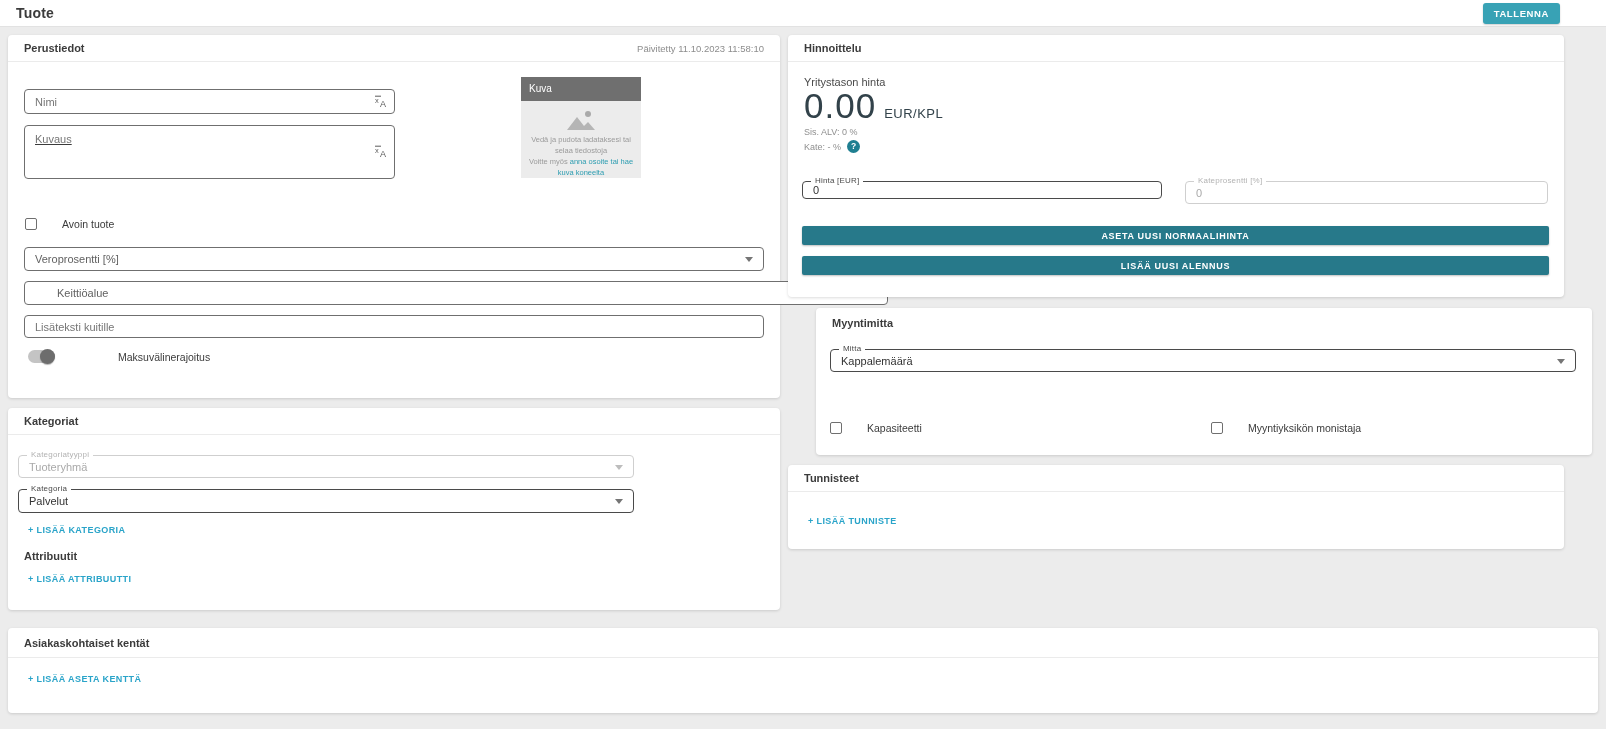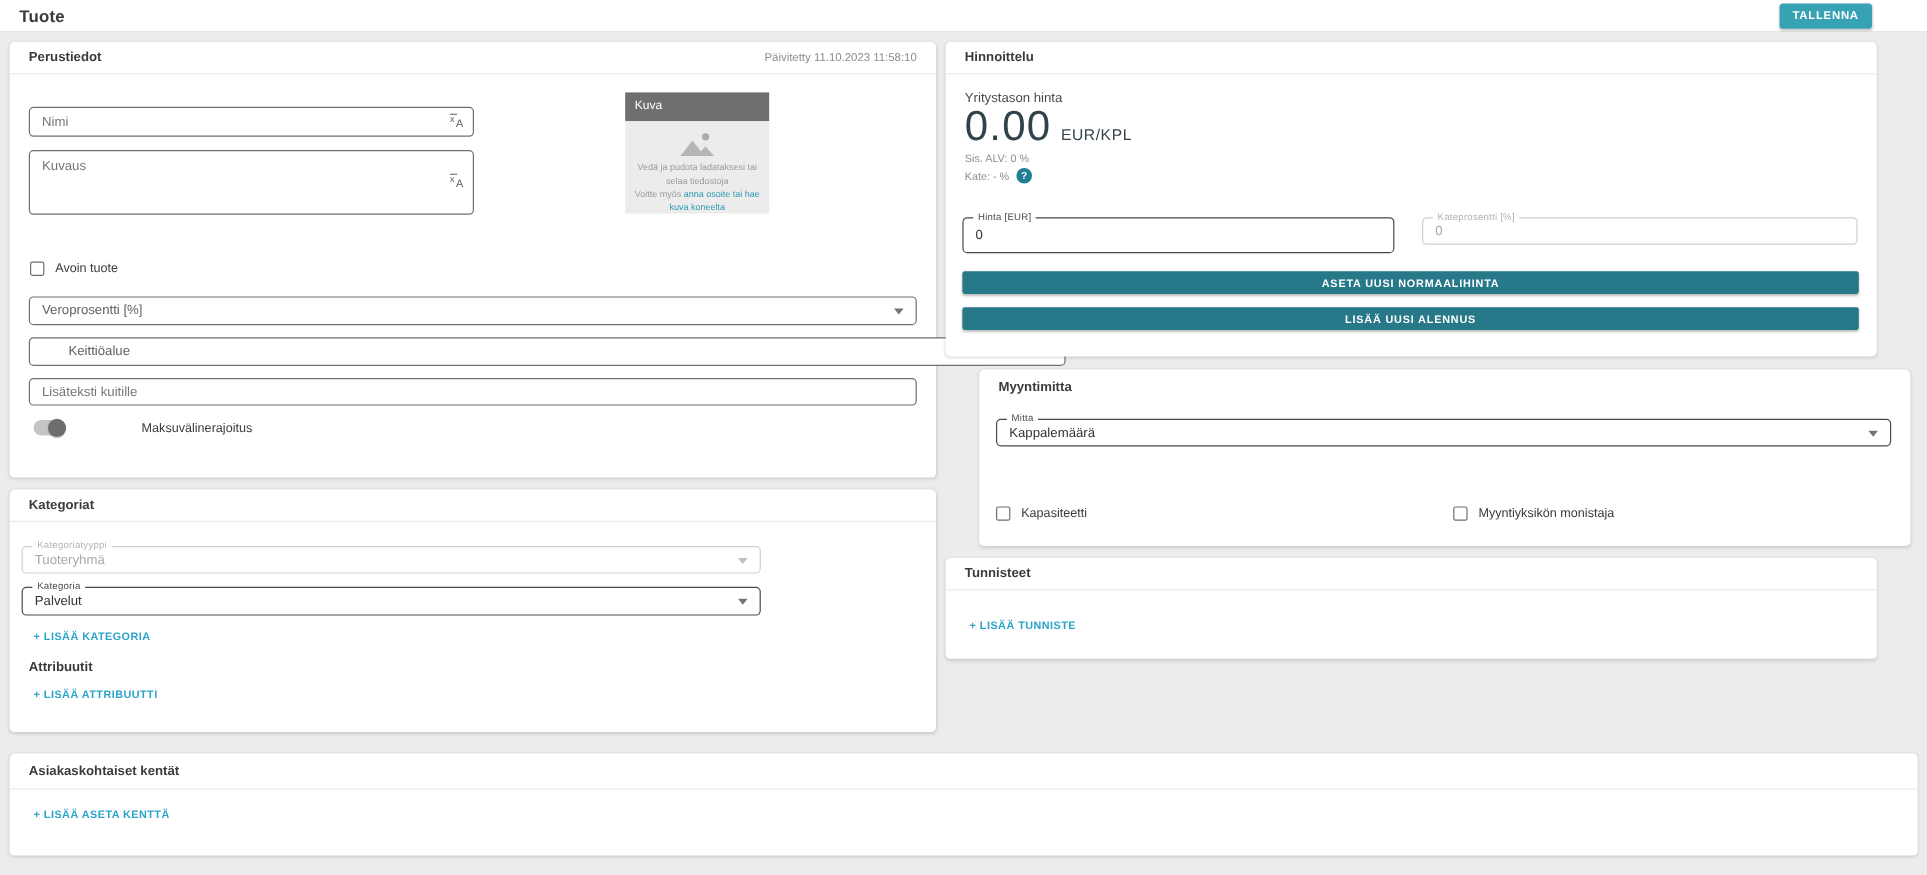--- a/index.html
+++ b/index.html
@@ -81,21 +81,21 @@
   }
   .mfield.disabled { border-color:#cfcfcf; color:#a9a9a9; }
   .mfield.disabled .mlabel { color:#b3b3b3; }
 
   
   .check { position:absolute; display:flex; align-items:center; gap:9px; cursor:pointer; }
   .checkbox {
     width:12px; height:12px; border:1.6px solid #6f6f6f; border-radius:2px;
     background:#fff; flex:0 0 auto;
   }
-  .check span.lbl { font-size:10.5px; color:#3b3b3b; }
+  .check span.lbl { font-size:10.5px; color:#3b3b3b;margin-left:16px; }
   .switch-row { position:absolute; display:flex; align-items:center; }
   .switch {
     position:relative; width:27px; height:13px; border-radius:7px;
     background:#c4c4c4; cursor:pointer; flex:0 0 auto;
   }
   .switch .knob {
     position:absolute; top:-1px; left:12px; width:15px; height:15px;
     border-radius:50%; background:#6d6d6d; box-shadow:0 1px 1px rgba(0,0,0,.3);
   }
   .switch-row .lbl { font-size:10.5px; color:#3b3b3b; margin-left:63px; }
@@ -155,21 +155,21 @@
     <input placeholder="Nimi" style="">
     <span class="translate-icon">
       <svg width="13" height="13" viewBox="0 0 13 13">
           <line x1="1" y1="2.2" x2="7" y2="2.2" stroke="#5c5c5c" stroke-width="1"></line>
           <text x="1" y="9" font-size="7.5" fill="#5c5c5c" font-family="sans-serif">x</text>
           <text x="6" y="12.5" font-size="9" fill="#5c5c5c" font-family="sans-serif">A</text>
         </svg>
     </span>
   </div>
 
-  <div class="p-input" style="left:16px; top:90px; width:371px; height:54px;">
+  <div class="p-input" style="left:16px; top:90px; width:371px; height:54px;text-decoration:underline;">
     <textarea placeholder="Kuvaus" style=""></textarea>
     <span class="translate-icon">
       <svg width="13" height="13" viewBox="0 0 13 13">
           <line x1="1" y1="2.2" x2="7" y2="2.2" stroke="#5c5c5c" stroke-width="1"></line>
           <text x="1" y="9" font-size="7.5" fill="#5c5c5c" font-family="sans-serif">x</text>
           <text x="6" y="12.5" font-size="9" fill="#5c5c5c" font-family="sans-serif">A</text>
         </svg>
     </span>
   </div>
 
@@ -248,21 +248,21 @@
     <span class="price-unit">EUR/KPL</span>
   </div>
 
   <span class="tiny" style="left:16px; top:92px;">Sis. ALV: 0 %</span>
 
   <div class="kate-row" style="left:16px; top:105px;">
     <span class="tiny" style="position:static;">Kate: - %</span>
     <span class="help-icon">?</span>
   </div>
 
-  <div class="mfield" style="left:14px; top:146px; width:360px; height:30px;align-items:center;">
+  <div class="mfield" style="left:14px; top:146px; width:360px; height:18px;align-items:center;">
     <span class="mlabel">Hinta [EUR]</span>
     <span>0</span>
   </div>
 
   <div class="mfield disabled" style="left:397px; top:146px; width:363px; height:23px;">
     <span class="mlabel">Kateprosentti [%]</span>
     <span>0</span>
   </div>
 
   <button class="teal-btn" style="top:191px;">ASETA UUSI NORMAALIHINTA</button>

